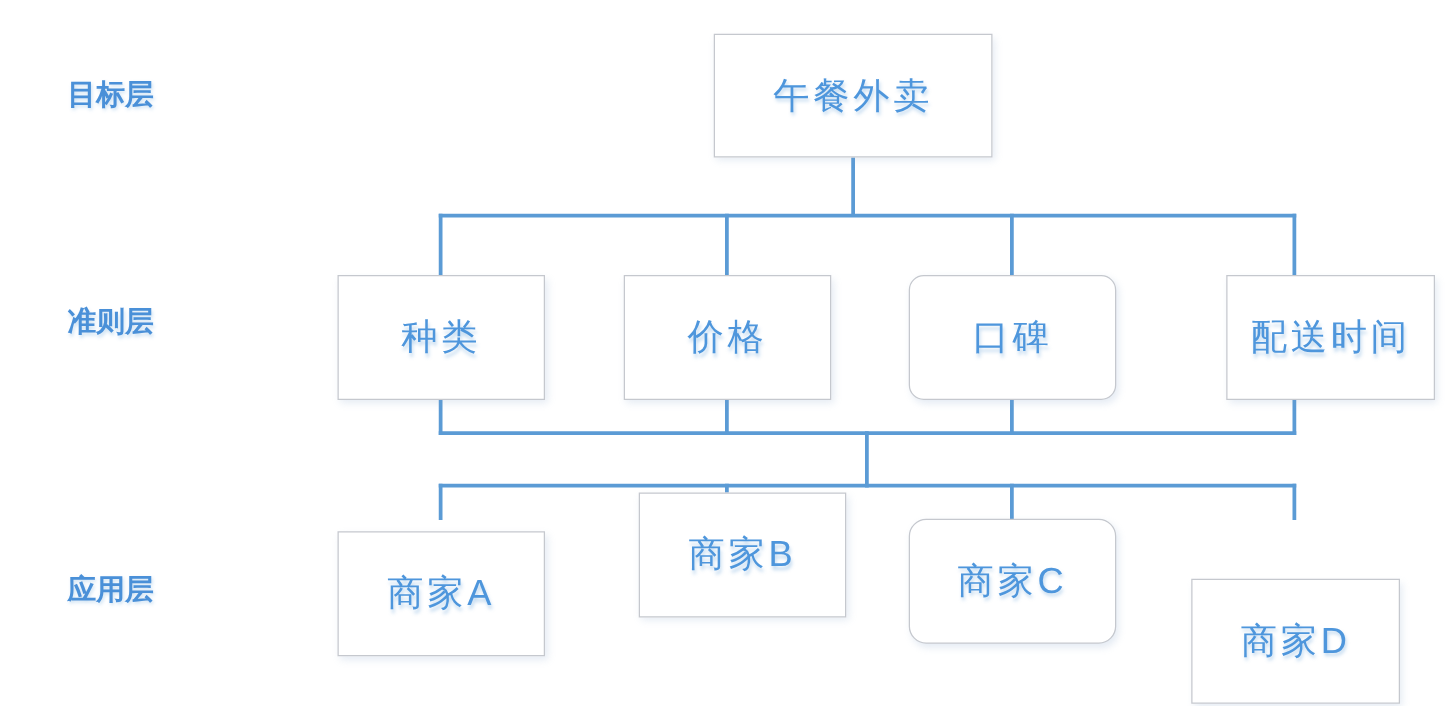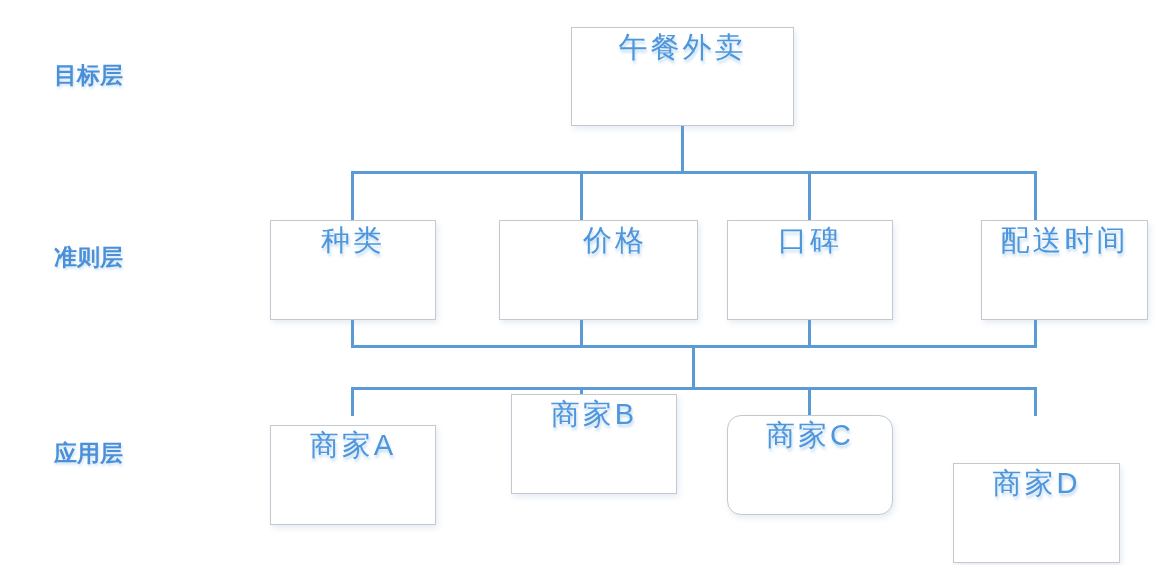--- a/index.html
+++ b/index.html
@@ -23,21 +23,21 @@
     left:54px;
     font-size:23px;
     font-weight:bold;
     color:var(--label-blue);
     text-shadow:1px 2px 3px rgba(91,155,213,.30);
     white-space:nowrap;
   }
   .node{
     position:absolute;
     display:flex;
-    align-items:flex-start;
+    align-items:center;
     justify-content:center;
     background:#fff;
     border:1px solid var(--box-border);
     box-shadow:2px 3px 6px rgba(130,160,200,.20);
     color:var(--text-blue);
     font-size:29px;
     letter-spacing:3px;
     text-shadow:1px 3px 3px rgba(91,155,213,.38);
     white-space:nowrap;
   }
@@ -45,21 +45,21 @@
   .line.h{height:3px;}
   .line.v{width:3px;}
 </style>
 </head>
 <body>
 
 <div class="canvas">
 
   <div class="layer-label" style="top:60px;">目标层</div>
   <div class="layer-label" style="top:242px;">准则层</div>
-  <div class="layer-label" style="top:438px;">应用层</div>
+  <div class="layer-label" style="top:456px;">应用层</div>
 
   <div class="line v" style="left:681px;top:123px;height:49px;"></div>
   <div class="line h" style="left:351px;top:171px;width:686px;"></div>
   <div class="line v" style="left:351px;top:171px;height:49px;"></div>
   <div class="line v" style="left:580px;top:171px;height:49px;"></div>
   <div class="line v" style="left:808px;top:171px;height:49px;"></div>
   <div class="line v" style="left:1034px;top:171px;height:49px;"></div>
 
   <div class="line v" style="left:351px;top:318px;height:30px;"></div>
   <div class="line v" style="left:580px;top:318px;height:30px;"></div>
@@ -73,24 +73,24 @@
   <div class="line v" style="left:808px;top:387px;height:29px;"></div>
   <div class="line v" style="left:1034px;top:387px;height:29px;"></div>
 
   <div class="node" style="left:571px;top:27px;width:221px;height:97px;">
     <span>午餐外卖</span>
   </div>
 
   <div class="node" style="left:270px;top:220px;width:164px;height:98px;">
     <span>种类</span>
   </div>
-  <div class="node" style="left:499px;top:220px;width:164px;height:98px;padding-left:33px;">
+  <div class="node" style="left:499px;top:220px;width:164px;height:98px;">
     <span>价格</span>
   </div>
-  <div class="node" style="left:727px;top:220px;width:164px;height:98px;">
+  <div class="node" style="left:727px;top:220px;width:164px;height:98px;border-radius:12px;">
     <span>口碑</span>
   </div>
   <div class="node" style="left:953px;top:220px;width:165px;height:98px;margin-left:28px;">
     <span>配送时间</span>
   </div>
 
   <div class="node" style="left:270px;top:425px;width:164px;height:98px;">
     <span>商家A</span>
   </div>
   <div class="node" style="left:499px;top:394px;width:164px;height:98px;margin-left:12px;">

